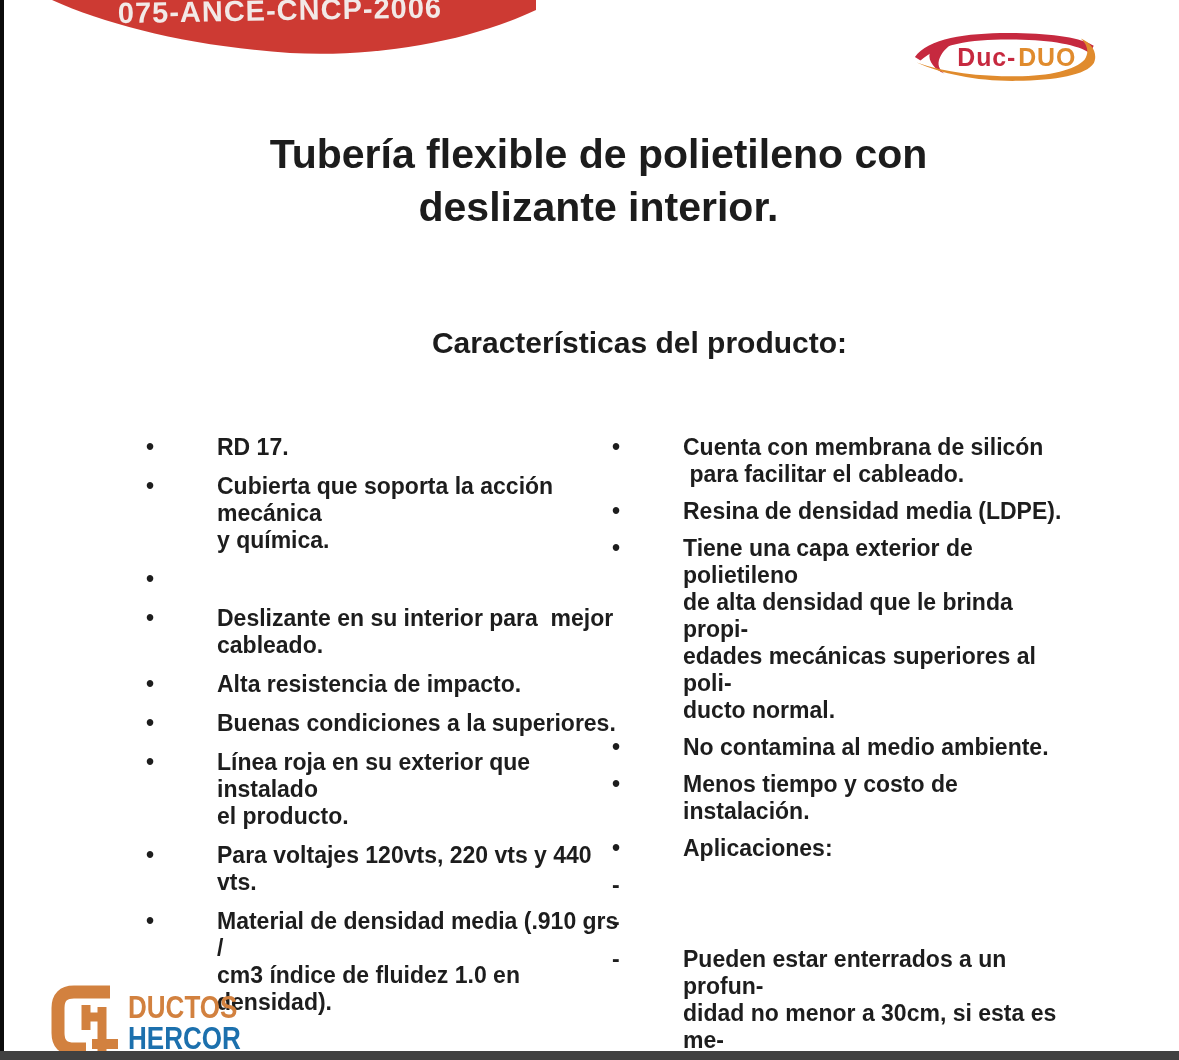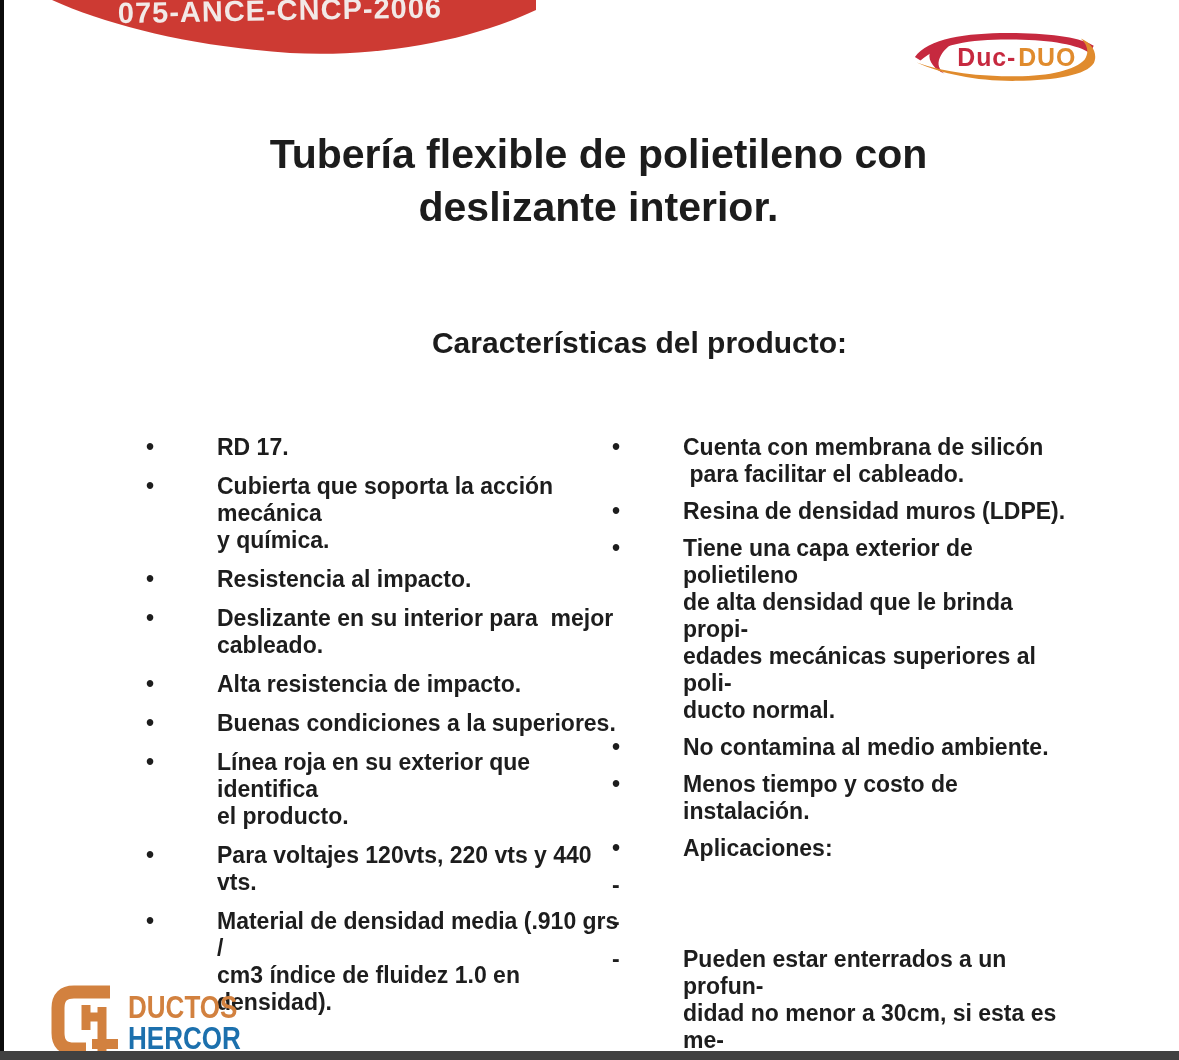--- a/index.html
+++ b/index.html
@@ -91,42 +91,41 @@
       </div>
 
       <div class="li">
         <span class="marker">•</span>
         <span class="li-text">Cubierta que soporta la acción mecánica
 y química.</span>
       </div>
 
       <div class="li">
         <span class="marker">•</span>
-        <span class="li-text">Resistencia al impacto.</span>
       </div>
 
       <div class="li">
         <span class="marker">•</span>
         <span class="li-text">Deslizante en su interior para  mejor
 cableado.</span>
       </div>
 
       <div class="li">
         <span class="marker">•</span>
         <span class="li-text">Alta resistencia de impacto.</span>
       </div>
 
       <div class="li">
         <span class="marker">•</span>
         <span class="li-text">Buenas condiciones a la superiores.</span>
       </div>
 
       <div class="li">
         <span class="marker">•</span>
-        <span class="li-text">Línea roja en su exterior que identifica
+        <span class="li-text">Línea roja en su exterior que instalado
 el producto.</span>
       </div>
 
       <div class="li">
         <span class="marker">•</span>
         <span class="li-text">Para voltajes 120vts, 220 vts y 440 vts.</span>
       </div>
 
       <div class="li">
         <span class="marker">•</span>
@@ -138,21 +137,21 @@
   <div class="col col-right">
 
       <div class="li">
         <span class="marker">•</span>
         <span class="li-text">Cuenta con membrana de silicón
  para facilitar el cableado.</span>
       </div>
 
       <div class="li">
         <span class="marker">•</span>
-        <span class="li-text">Resina de densidad muros (LDPE).</span>
+        <span class="li-text">Resina de densidad media (LDPE).</span>
       </div>
 
       <div class="li">
         <span class="marker">•</span>
         <span class="li-text">Tiene una capa exterior de polietileno
 de alta densidad que le brinda  propi-
 edades mecánicas superiores al poli-
 ducto normal.</span>
       </div>
 

